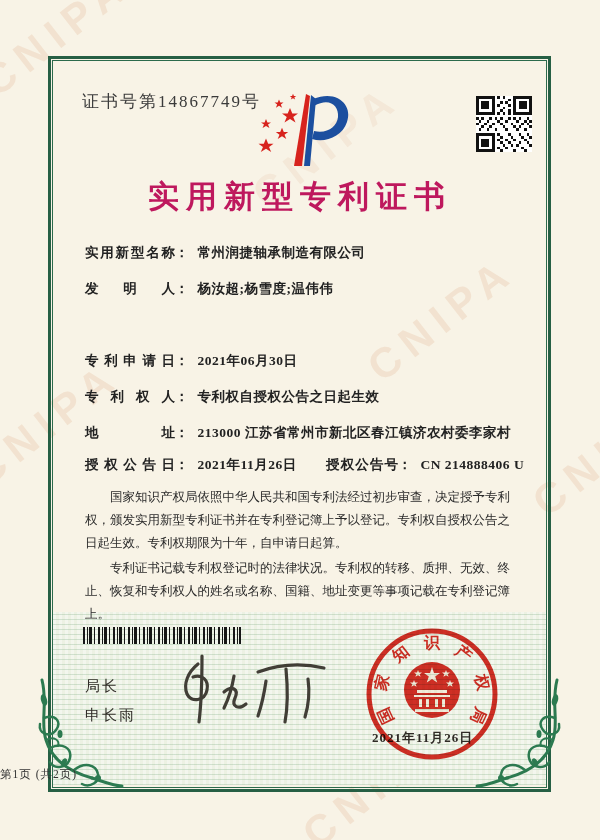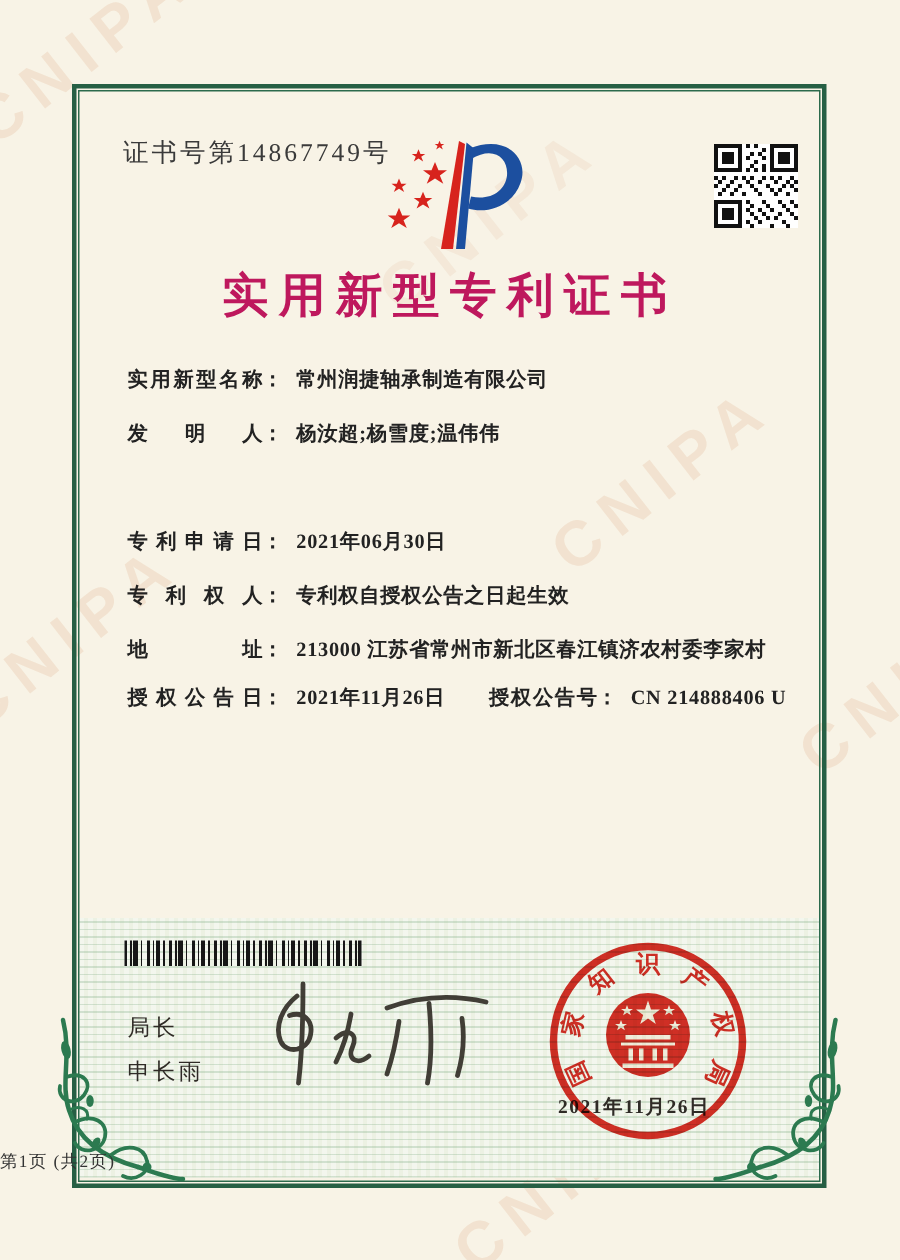--- a/index.html
+++ b/index.html
@@ -168,20 +168,24 @@
   <div class="frow" style="top:424px">
     <span class="flabel">地址</span><span>：</span><span class="fvalue">213000 江苏省常州市新北区春江镇济农村委李家村</span>
   </div>
   <div class="frow" style="top:456px;width:434px">
     <span class="flabel">授权公告日</span><span>：</span><span class="fvalue">2021年11月26日</span>
     <span class="fright">
       <span class="flabel">授权公告号</span><span>：</span><span class="fvalue">CN 214888406 U</span>
     </span>
   </div>
 
+  <div id="paras">
+    <p>国家知识产权局依照中华人民共和国专利法经过初步审查，决定授予专利权，颁发实用新型专利证书并在专利登记簿上予以登记。专利权自授权公告之日起生效。专利权期限为十年，自申请日起算。</p>
+    <p>专利证书记载专利权登记时的法律状况。专利权的转移、质押、无效、终止、恢复和专利权人的姓名或名称、国籍、地址变更等事项记载在专利登记簿上。</p>
+  </div>
 
   <div id="barcode"></div>
 
   <div id="officer">
     <div>局长</div>
     <div>申长雨</div>
   </div>
 
   <svg id="signature" viewBox="0 0 180 80" xmlns="http://www.w3.org/2000/svg">
     <g fill="none" stroke="#332f28" stroke-width="3.2" stroke-linecap="round" opacity="0.92">

